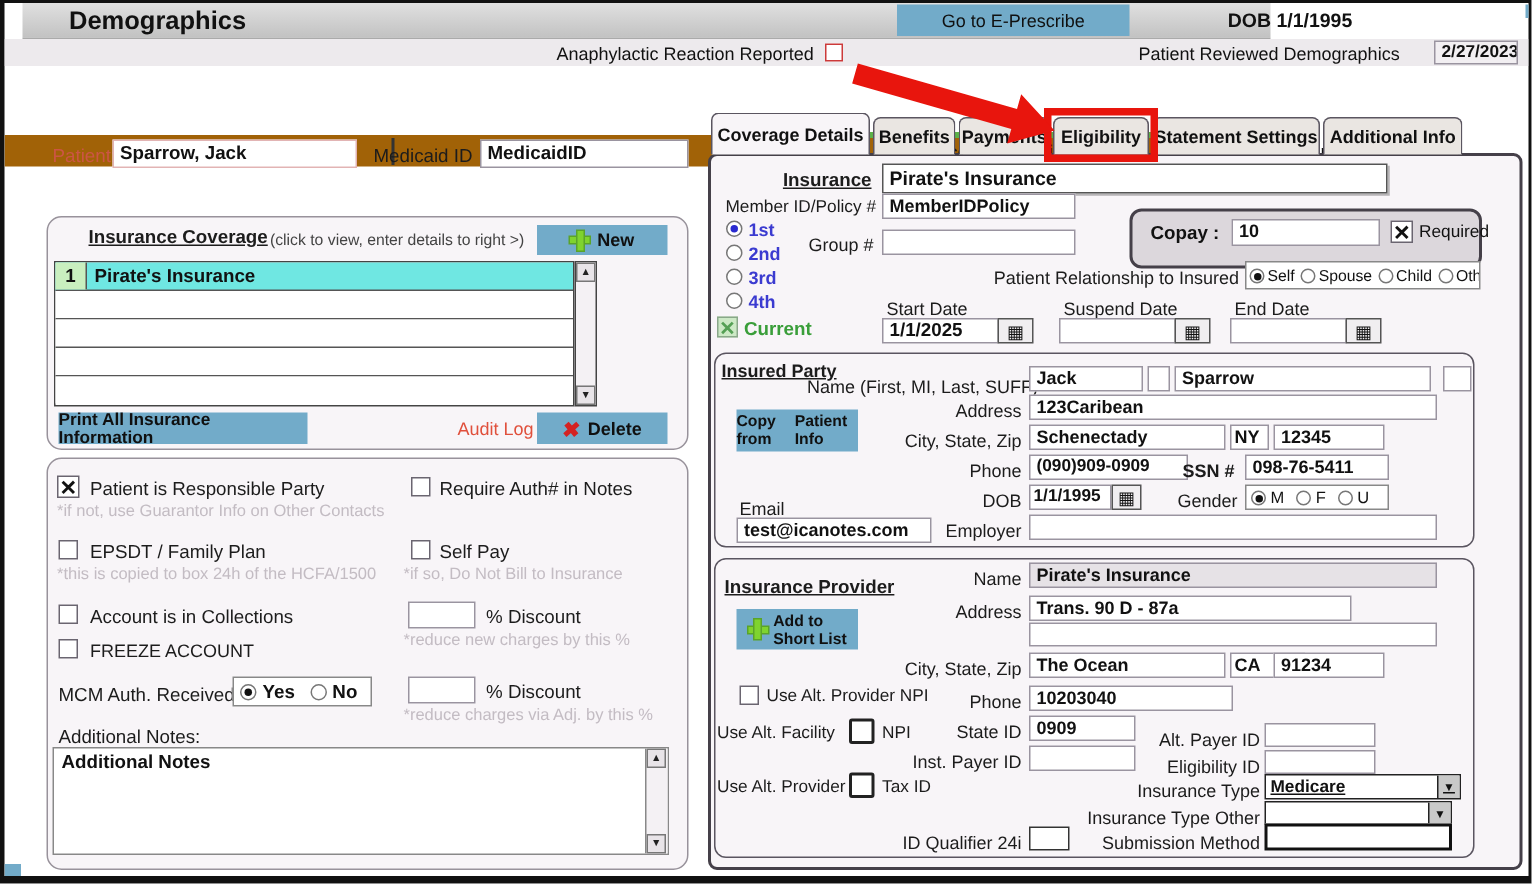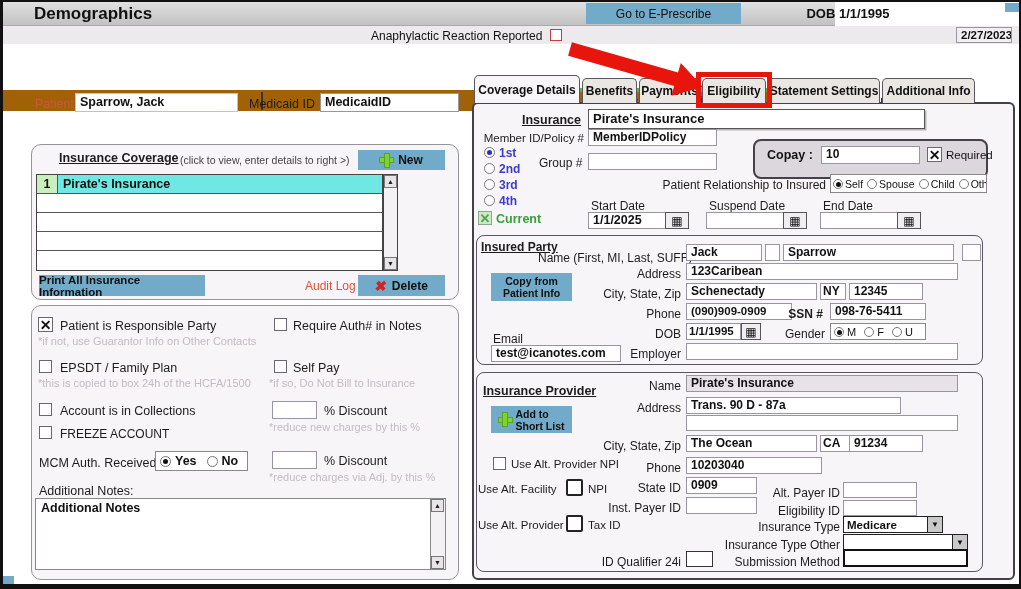--- a/index.html
+++ b/index.html
@@ -41,32 +41,33 @@
   .plus::after{content:"";position:absolute;left:4.5px;top:0;width:4px;height:13px;background:#7fd32f;box-shadow:0 0 0 1px #5aa32a;}
   .sbtn{position:absolute;left:0;width:13px;height:13px;background:#e8e4e8;border:1px solid #777;box-sizing:border-box;
        font-size:7px;display:flex;align-items:center;justify-content:center;cursor:pointer;color:#222;}
   .listrow{position:absolute;left:0;width:100%;height:19px;border-bottom:1px solid #555;box-sizing:border-box;background:#fff;}
 </style>
 </head>
 <body>
 
 <div id="win">
 
-  <div class="abs" style="left:0;top:0;width:832px;height:23px;background:linear-gradient(#e0e0e0,#c2c2c2);border-bottom:1px solid #aaa;">
+  <div class="abs" style="left:12px;top:0;width:832px;height:23px;background:linear-gradient(#e0e0e0,#c2c2c2);border-bottom:1px solid #aaa;">
     <span class="abs" style="left:31px;top:2px;font-size:17px;font-weight:bold;">Demographics</span>
     <div class="btn" style="left:583px;top:1px;width:155px;height:21px;font-size:12px;">
       <span>Go to E-Prescribe</span>
     </div>
     <span class="abs" style="left:780px;top:4px;width:130px;text-align:center;font-weight:bold;font-size:13px;">DOB 1/1/1995</span>
     <div class="abs" style="left:1002px;top:1px;width:14px;height:9px;background:#72abc9;"></div>
   </div>
 
   <div class="abs" style="left:0;top:24px;width:1016px;height:18px;background:#edeaed;">
     <span class="abs" style="left:368px;top:3px;font-size:12px;">Anaphylactic Reaction Reported</span>
     <span class="cb" style="left:547px;top:3px;width:12px;height:12px;border-color:#cc3a3a;"></span>
+    <span class="abs" style="left:756px;top:3px;font-size:12px;">Patient Reviewed Demographics</span>
     <span class="fld" style="left:953px;top:1px;width:56px;height:16px;font-size:11.5px;line-height:12px;background:#f2eff2;">2/27/2023</span>
   </div>
 
   <div class="abs" style="left:0;top:42px;width:848px;height:21px;background:#a16207;margin-top:46px;">
     <div class="tab" style="left:0;top:0;width:258px;height:21px;">
       <span>Patient Information</span>
     </div>
     <div class="abs" style="left:258px;top:2px;width:2px;height:18px;background:#333;"></div>
     <div class="tab" style="left:260px;top:0;width:266px;height:21px;">
       <span>Episodes of Care</span>
@@ -243,21 +244,21 @@
 
   <div class="abs" style="left:473px;top:233px;width:507px;height:130px;border:1.5px solid #5a5560;border-radius:8px;box-sizing:border-box;"></div>
   <span class="lbl u" style="left:478px;top:238px;font-size:12px;">Insured Party</span>
   <span class="lbl" style="left:535px;top:249px;">Name (First, MI, Last, SUFF)</span>
   <span class="fld" style="left:683px;top:242px;width:76px;">Jack</span>
   <span class="fld" style="left:762px;top:242px;width:15px;padding:1px;"></span>
   <span class="fld" style="left:780px;top:242px;width:171px;">Sparrow</span>
   <span class="fld" style="left:959px;top:242px;width:19px;padding:1px;"></span>
   <span class="lbl rt" style="left:618px;top:265px;width:60px;">Address</span>
   <span class="fld" style="left:683px;top:261px;width:272px;">123Caribean</span>
-  <div class="btn" style="left:488px;top:271px;width:81px;height:28px;flex-direction:column;gap:0;font-weight:bold;font-size:10.5px;line-height:12px;">
+  <div class="btn" style="left:488px;top:271px;width:81px;height:28px;flex-direction:row;gap:0;font-weight:bold;font-size:10.5px;line-height:12px;">
     <span>Copy from</span>
     <span>Patient Info</span>
   </div>
   <span class="lbl rt" style="left:560px;top:285px;width:118px;">City, State, Zip</span>
   <span class="fld" style="left:683px;top:281px;width:131px;">Schenectady</span>
   <span class="fld" style="left:817px;top:281px;width:26px;padding:1px 2px;">NY</span>
   <span class="fld" style="left:846px;top:281px;width:74px;">12345</span>
   <span class="lbl rt" style="left:560px;top:305px;width:118px;">Phone</span>
   <span class="fld" style="left:683px;top:301px;width:106px;font-size:11.5px;">(090)909-0909</span>
   <span class="lbl rt" style="left:770px;top:305px;width:50px;font-weight:bold;">SSN #</span>
@@ -309,21 +310,21 @@
   <span class="lbl rt" style="left:745px;top:484px;width:92px;">Alt. Payer ID</span>
   <span class="fld" style="left:840px;top:480px;width:74px;height:16px;"></span>
   <span class="lbl rt" style="left:595px;top:499px;width:83px;">Inst. Payer ID</span>
   <span class="fld" style="left:683px;top:495px;width:71px;"></span>
   <span class="lbl rt" style="left:745px;top:502px;width:92px;">Eligibility ID</span>
   <span class="fld" style="left:840px;top:498px;width:74px;height:16px;"></span>
   <span class="lbl" style="left:475px;top:517px;font-size:11.5px;">Use Alt. Provider</span>
   <span class="cb" style="left:563px;top:513px;width:17px;height:17px;border:2px solid #222;border-radius:2px;"></span>
   <span class="lbl" style="left:585px;top:517px;font-size:11.5px;">Tax ID</span>
   <span class="lbl rt" style="left:730px;top:518px;width:107px;">Insurance Type</span>
-  <div class="ddl" style="left:840px;top:514px;width:100px;height:17px;">
+  <div class="ddl" style="left:840px;top:514px;width:131px;height:17px;text-decoration:underline;">
     <span>Medicare</span>
     <span class="arw">▼</span>
   </div>
   <span class="lbl rt" style="left:715px;top:536px;width:122px;">Insurance Type Other</span>
   <div class="ddl" style="left:840px;top:532px;width:125px;height:16px;">
     <span></span>
     <span class="arw">▼</span>
   </div>
   <span class="lbl rt" style="left:595px;top:553px;width:83px;">ID Qualifier 24i</span>
   <span class="fld" style="left:683px;top:549px;width:27px;height:16px;border:1.5px solid #333;"></span>

